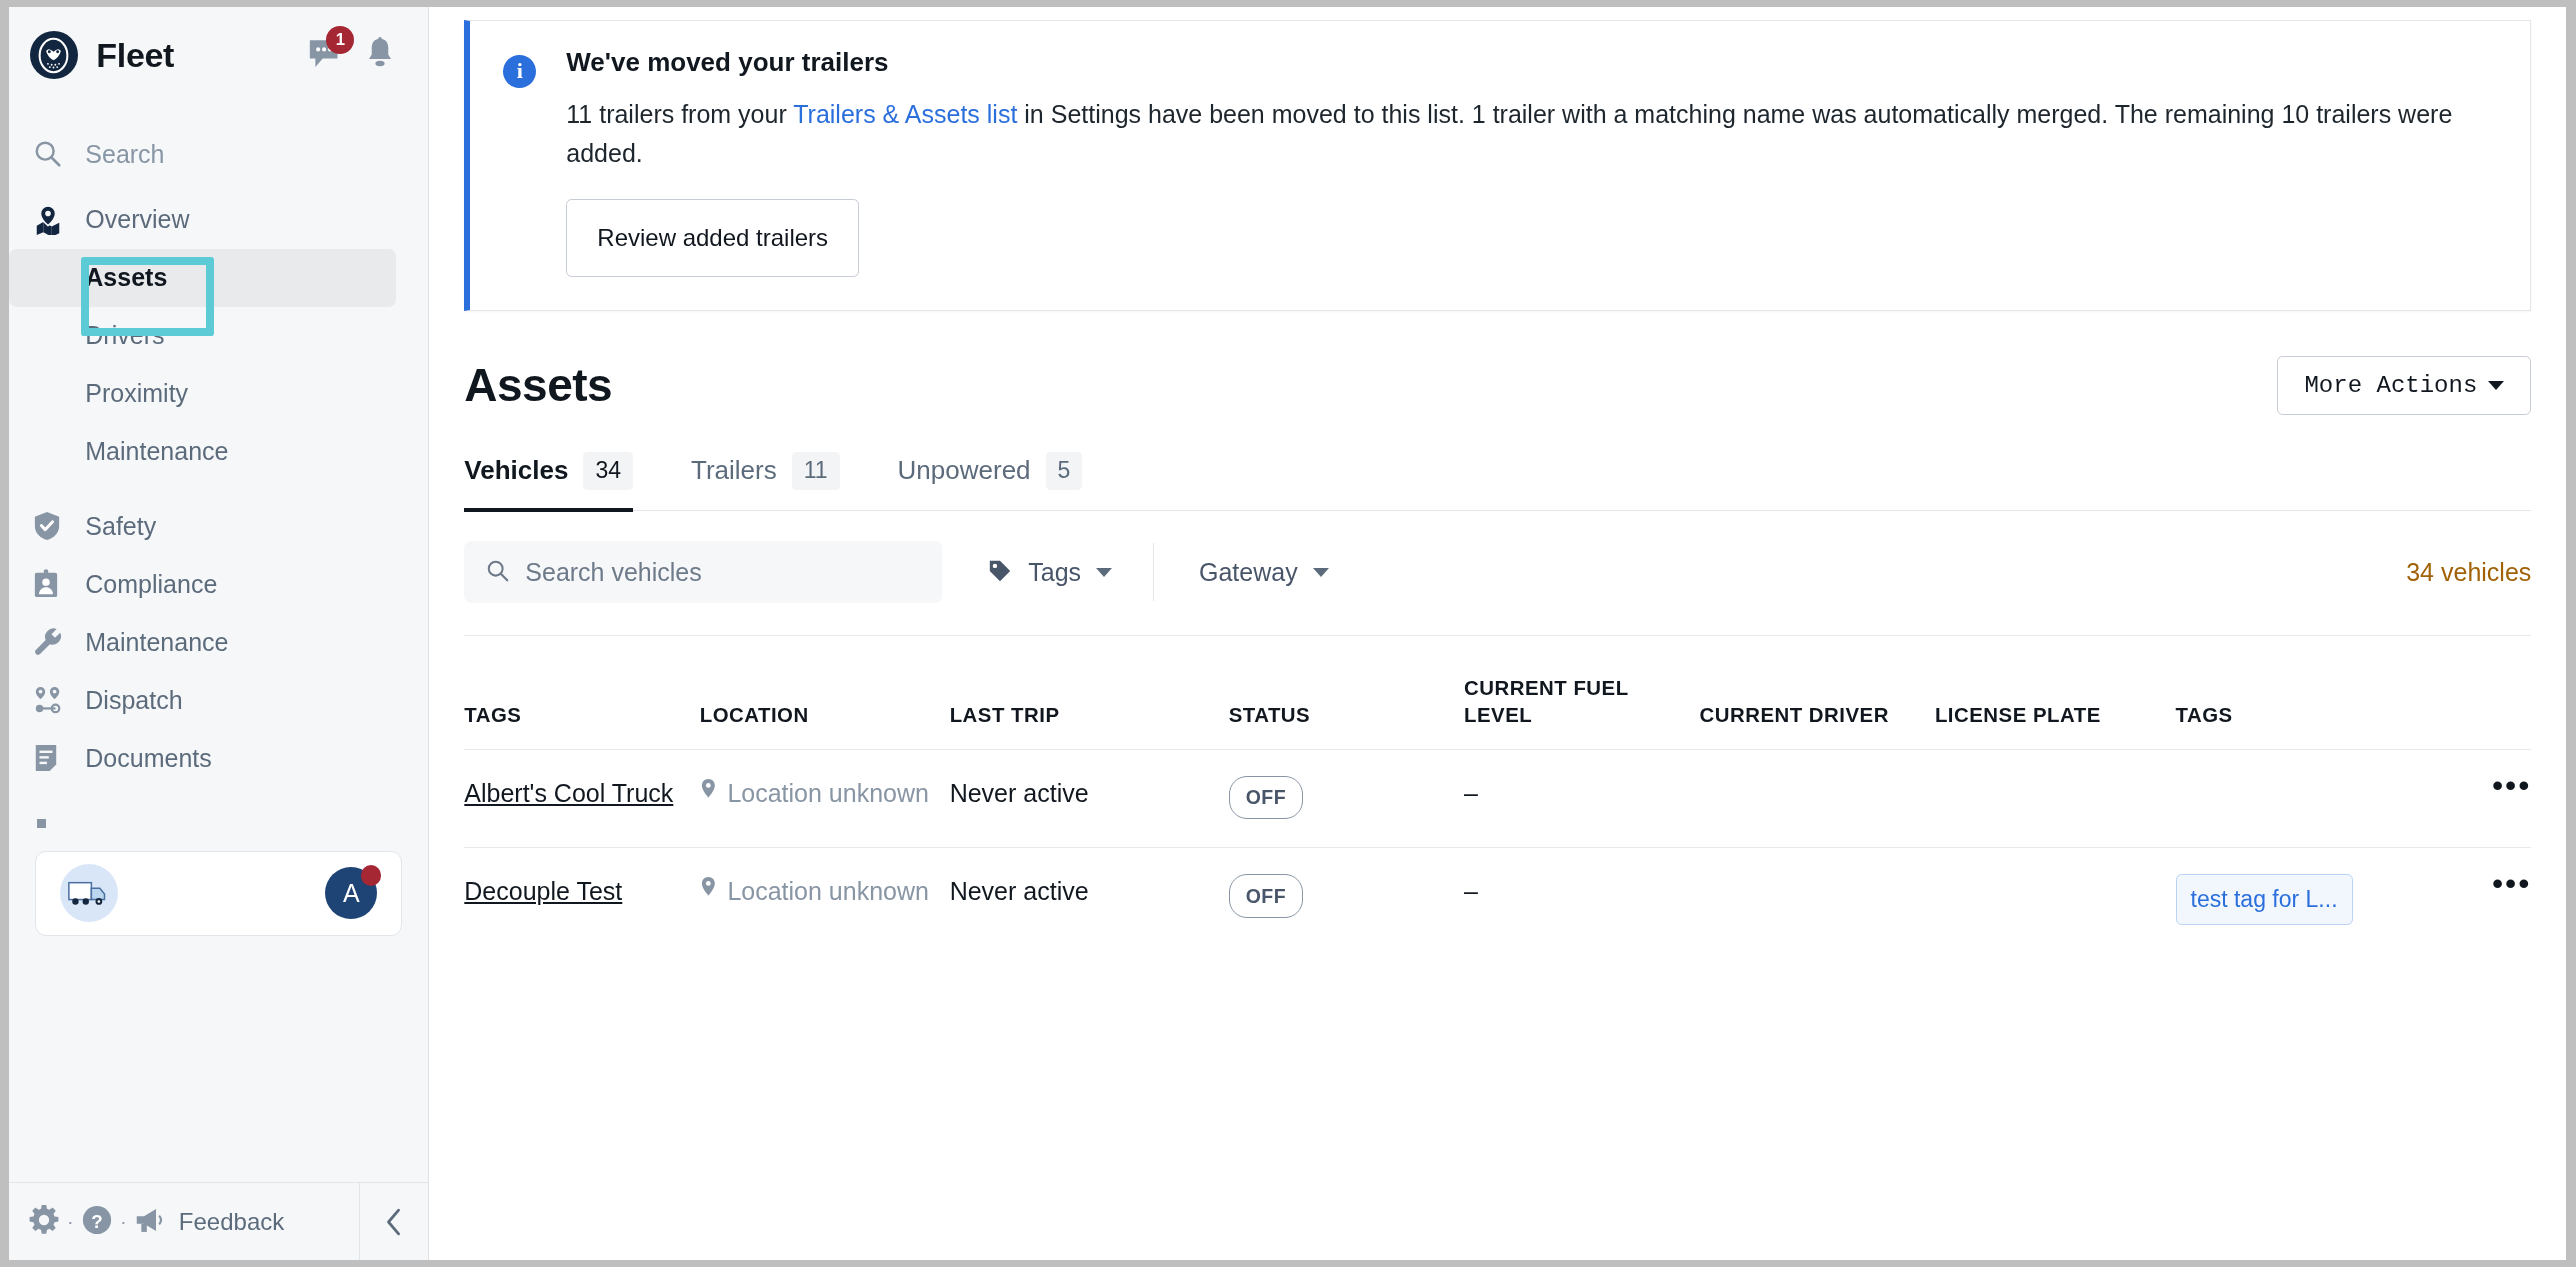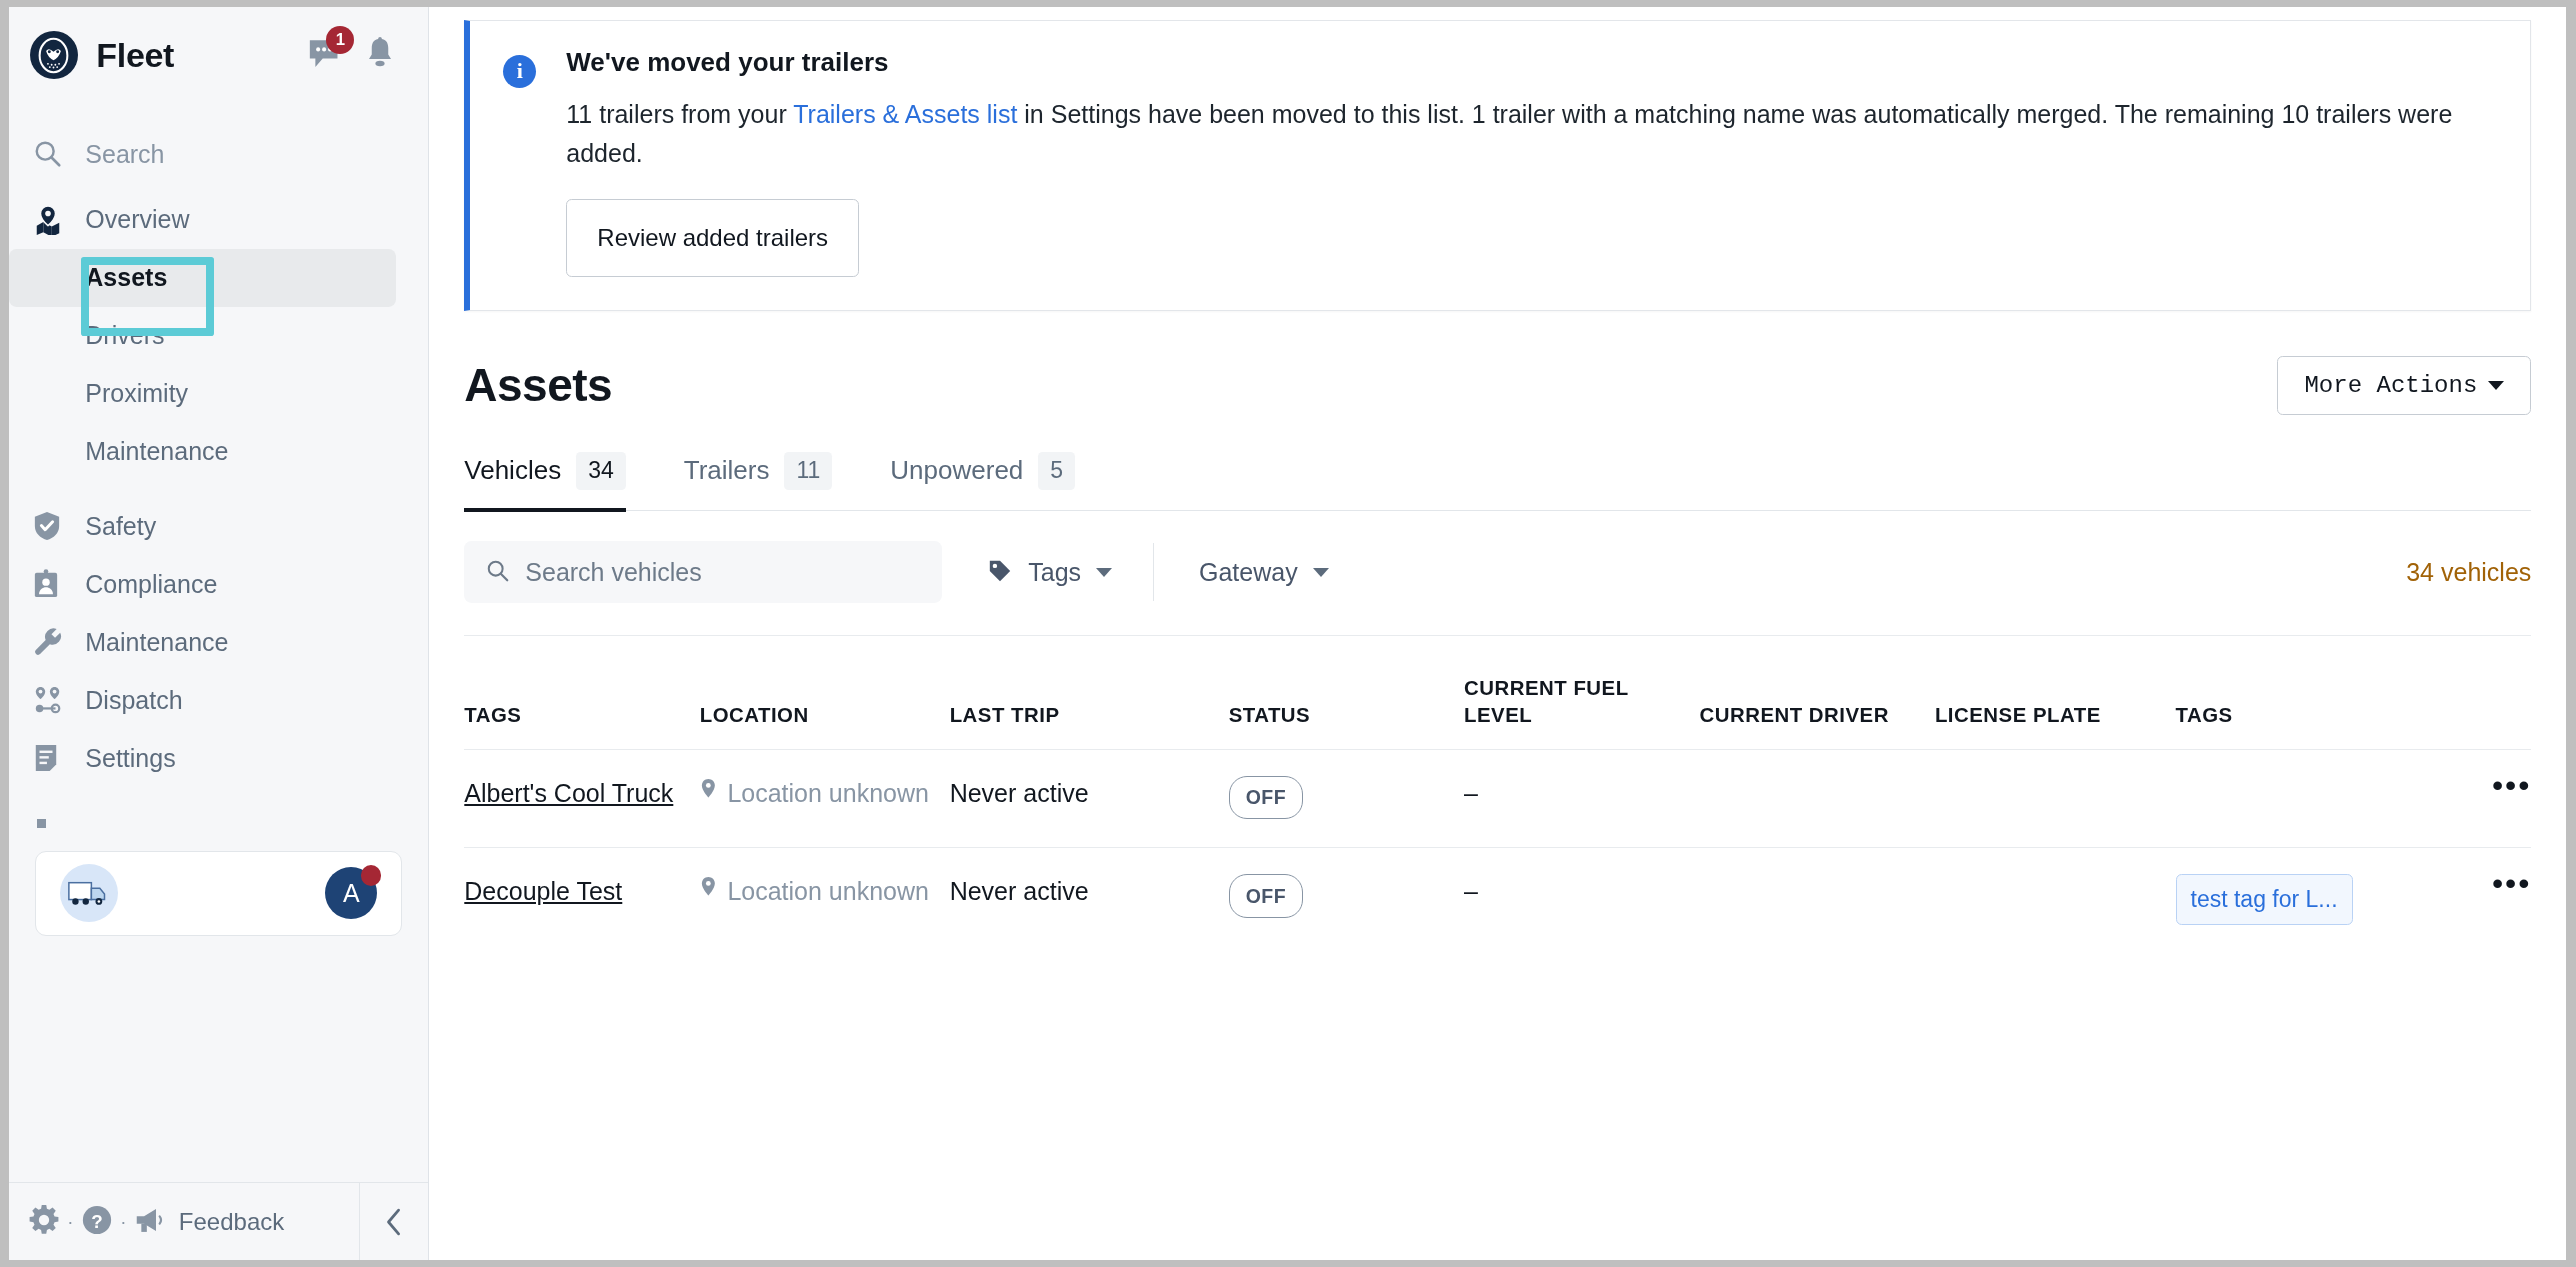--- a/index.html
+++ b/index.html
@@ -270,21 +270,21 @@
     position: relative;
   }
   .tab .t-label { font-size: 26px; color: #5c6b7c; }
   .tab .t-count {
     font-size: 23px;
     color: #5c6b7c;
     background: #f2f4f6;
     border-radius: 4.6px;
     padding: 5.6px 12px;
   }
-  .tab.active .t-label { color: #11171f; font-weight: normal; }
+  .tab.active .t-label { color: #11171f; font-weight: bold; }
   .tab.active .t-count { color: #11171f; }
   .tab.active::after {
     content: "";
     position: absolute;
     left: 0; right: 26px; bottom: -1.9px;
     height: 3.7px;
     background: #11171f;
   }
 
   .filterbar {
@@ -538,21 +538,21 @@
 
     <div class="sb-row">
       <span class="ic">
         <svg width="26" height="30" viewBox="0 0 28 32">
           <path d="M3 2 h22 v21 l-7 7 H3 z" fill="#8895a4"></path>
           <rect x="7" y="8" width="14" height="2.6" fill="#f6f7f9"></rect>
           <rect x="7" y="14" width="10" height="2.6" fill="#f6f7f9"></rect>
           <rect x="7" y="20" width="8" height="2.6" fill="#f6f7f9"></rect>
         </svg>
       </span>
-      <span class="lbl">Settings</span>
+      <span class="lbl">Documents</span>
     </div>
 
     <div class="sb-gap-md"></div>
     <div class="sb-dots">
         <i></i>
       </div>
 
     <div class="sb-widget">
       <span class="truck-wrap">
         <svg width="45" height="30" viewBox="0 0 48 32">

